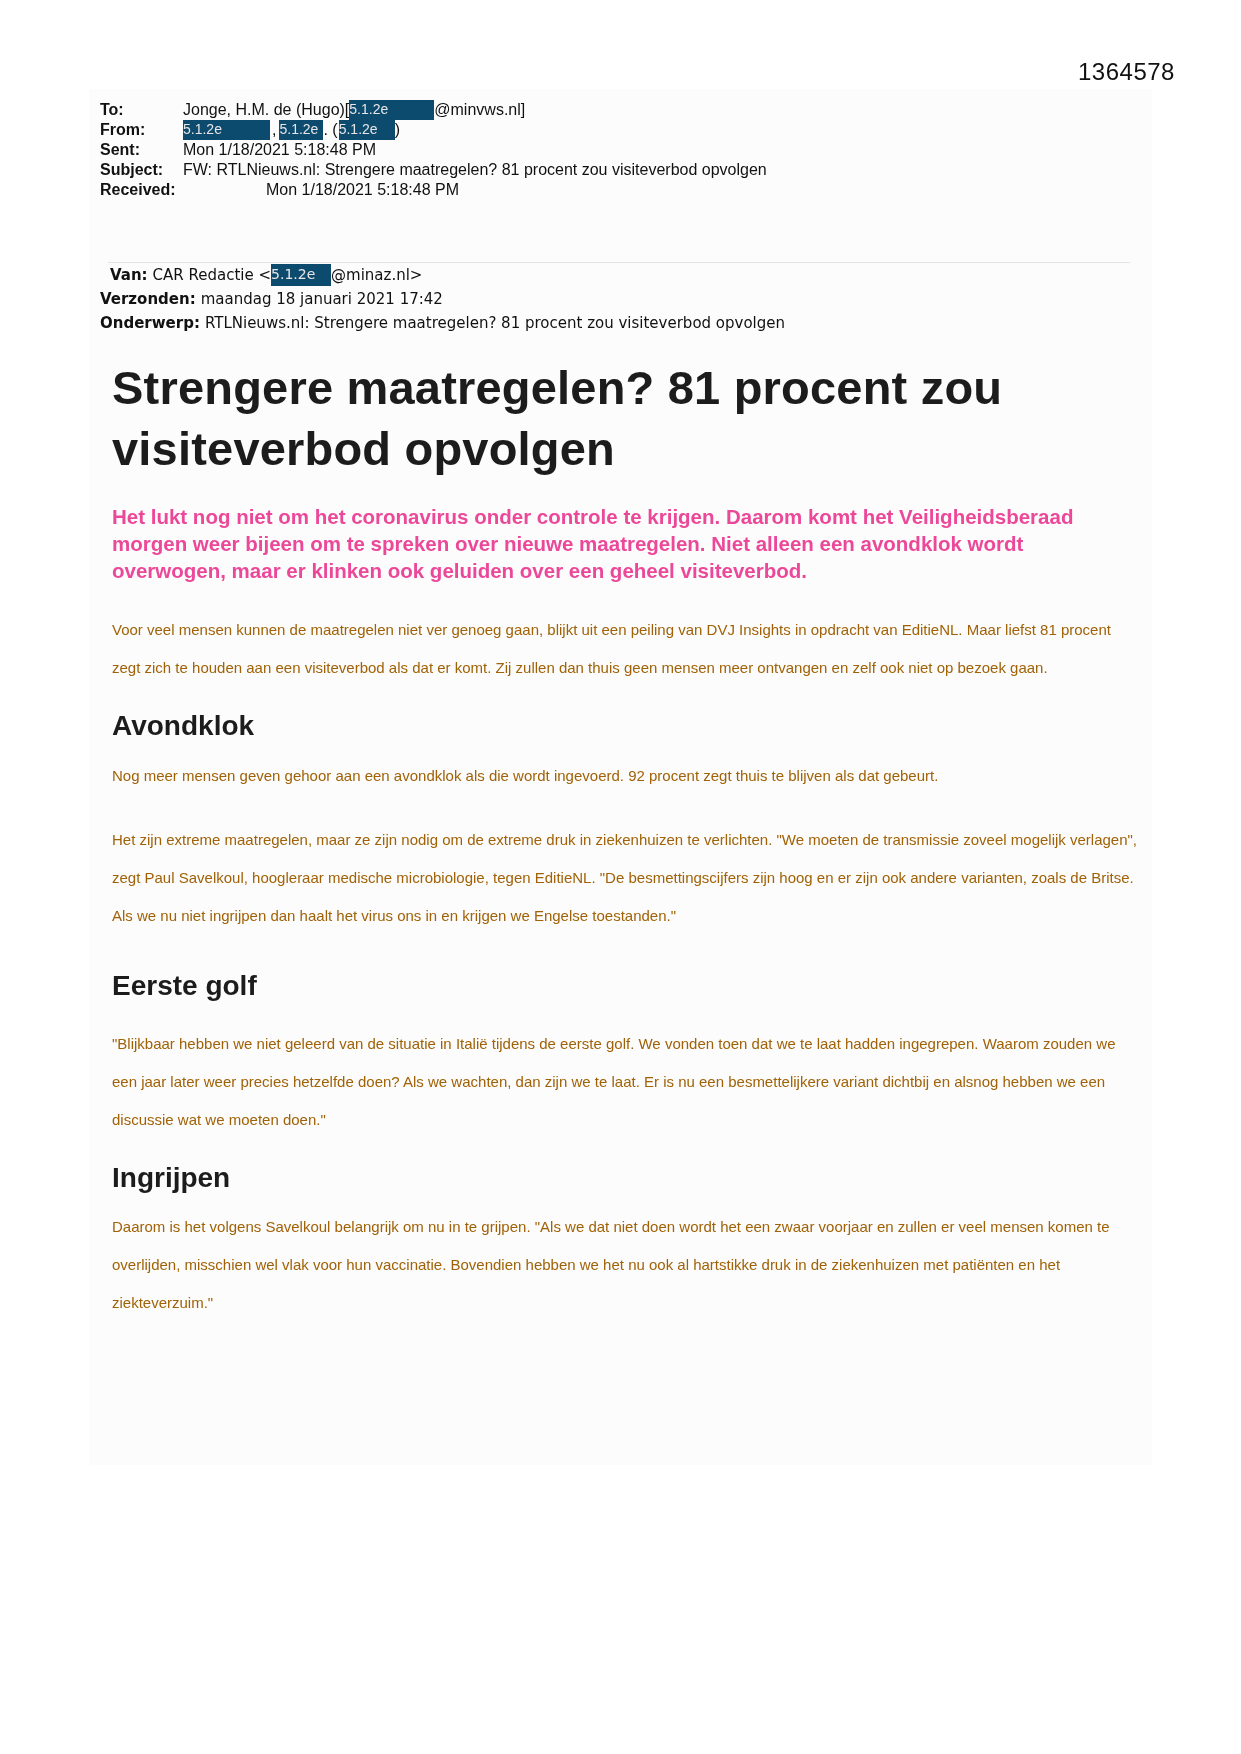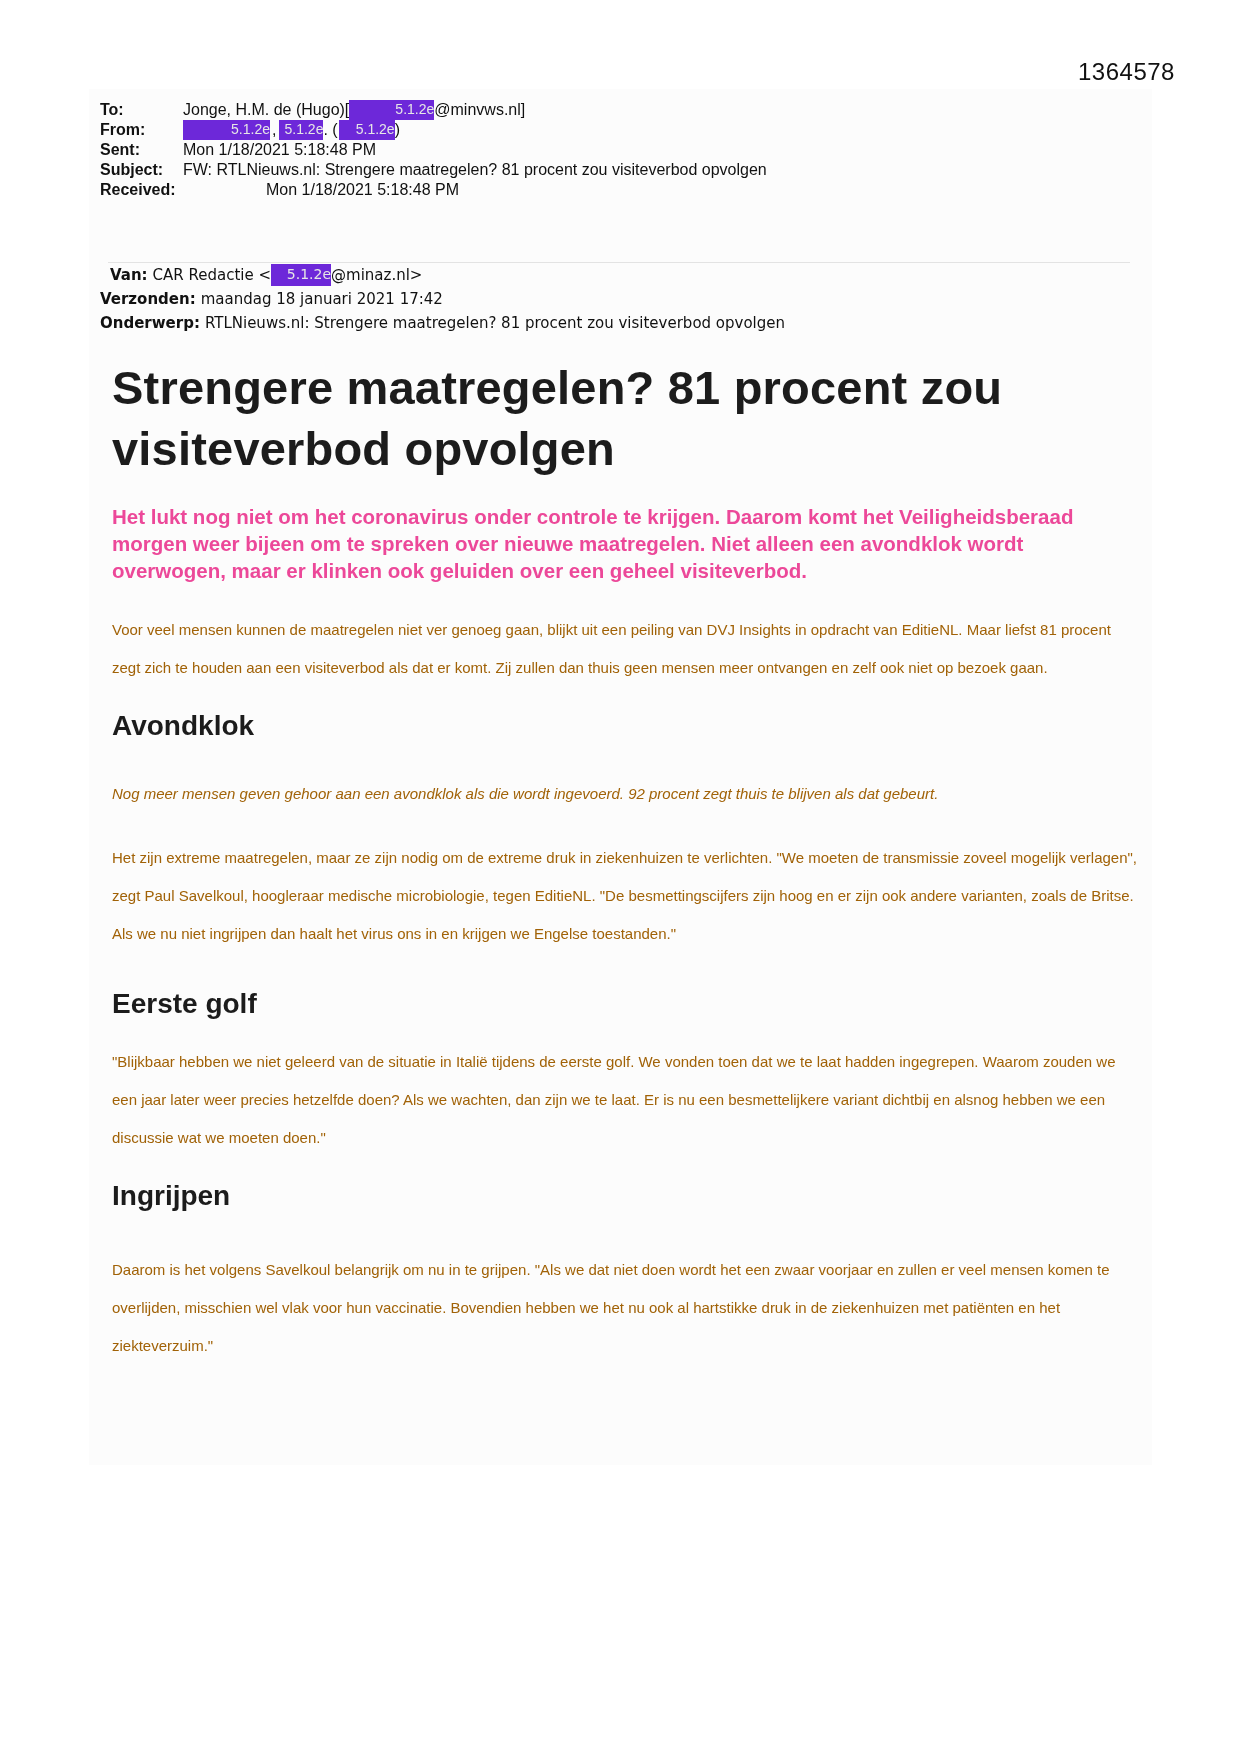--- a/index.html
+++ b/index.html
@@ -9,22 +9,22 @@
   }
   .doc-id { position: absolute; left: 1078px; top: 58px; font-size: 24px; color: #111; letter-spacing: 0.5px; }
   .page-bg { position: absolute; left: 89px; top: 89px; width: 1063px; height: 1376px; background: #fcfcfc; }
 
   .hdr { position: absolute; left: 100px; top: 100px; font-size: 16px; line-height: 20px; color: #111; }
   .hdr-row { display: flex; height: 20px; white-space: nowrap; }
   .hdr-label { width: 83px; font-weight: bold; }
   .hdr-val { display: flex; align-items: center; }
   .hdr-val.received { padding-left: 83px; }
   .redact {
-    display: inline-block; background: #6d28d9; color: #e6e6e6; font-size: 14px;
-    height: 20px; line-height: 18px; text-align: right; vertical-align: middle;
+    display: inline-block; background: #0c4a6e; color: #e6e6e6; font-size: 14px;
+    height: 20px; line-height: 18px; text-align: left; vertical-align: middle;
   }
 
   .fwd { position: absolute; left: 100px; top: 262px; width: 1030px; font-family: "DejaVu Sans", sans-serif; font-size: 15px; color: #111; }
   .fwd-sep { height: 1px; background: #e3e3e3; margin-left: 8px; }
   .fwd-row { height: 24px; line-height: 24px; white-space: nowrap; display: flex; align-items: center; }
   .fwd-row b { margin-right: 5px; }
   .fwd-row.indent { padding-left: 10px; }
 
   .article { position: absolute; left: 112px; top: 357px; width: 1030px; }
   .title { font-size: 47px; font-weight: bold; line-height: 61px; margin: 0; color: #1c1c1c; letter-spacing: 0.2px; }
@@ -89,21 +89,21 @@
     <span>RTLNieuws.nl: Strengere maatregelen? 81 procent zou visiteverbod opvolgen</span>
   </div>
 </div>
 
 <div class="article">
   <h1 class="title">Strengere maatregelen? 81 procent zou visiteverbod opvolgen</h1>
   <p class="lede">Het lukt nog niet om het coronavirus onder controle te krijgen. Daarom komt het Veiligheidsberaad morgen weer bijeen om te spreken over nieuwe maatregelen. Niet alleen een avondklok wordt overwogen, maar er klinken ook geluiden over een geheel visiteverbod.</p>
   <p class="para" style="margin-top:27px;">Voor veel mensen kunnen de maatregelen niet ver genoeg gaan, blijkt uit een peiling van DVJ Insights in opdracht van EditieNL. Maar liefst 81 procent zegt zich te houden aan een visiteverbod als dat er komt. Zij zullen dan thuis geen mensen meer ontvangen en zelf ook niet op bezoek gaan.</p>
 
   <h2 class="section-h" style="margin-top:22px;">Avondklok</h2>
-  <p class="para" style="margin-top:32px;font-style:italic;">Nog meer mensen geven gehoor aan een avondklok als die wordt ingevoerd. 92 procent zegt thuis te blijven als dat gebeurt.</p>
+  <p class="para" style="margin-top:14px;">Nog meer mensen geven gehoor aan een avondklok als die wordt ingevoerd. 92 procent zegt thuis te blijven als dat gebeurt.</p>
   <p class="para" style="margin-top:26px;">Het zijn extreme maatregelen, maar ze zijn nodig om de extreme druk in ziekenhuizen te verlichten. "We moeten de transmissie zoveel mogelijk verlagen", zegt Paul Savelkoul, hoogleraar medische microbiologie, tegen EditieNL. "De besmettingscijfers zijn hoog en er zijn ook andere varianten, zoals de Britse. Als we nu niet ingrijpen dan haalt het virus ons in en krijgen we Engelse toestanden."</p>
 
   <h2 class="section-h" style="margin-top:34px;">Eerste golf</h2>
   <p class="para" style="margin-top:22px;">"Blijkbaar hebben we niet geleerd van de situatie in Italië tijdens de eerste golf. We vonden toen dat we te laat hadden ingegrepen. Waarom zouden we een jaar later weer precies hetzelfde doen? Als we wachten, dan zijn we te laat. Er is nu een besmettelijkere variant dichtbij en alsnog hebben we een discussie wat we moeten doen."</p>
 
   <h2 class="section-h" style="margin-top:22px;">Ingrijpen</h2>
-  <p class="para" style="margin-top:38px;">Daarom is het volgens Savelkoul belangrijk om nu in te grijpen. "Als we dat niet doen wordt het een zwaar voorjaar en zullen er veel mensen komen te overlijden, misschien wel vlak voor hun vaccinatie. Bovendien hebben we het nu ook al hartstikke druk in de ziekenhuizen met patiënten en het ziekteverzuim."</p>
+  <p class="para" style="margin-top:13px;">Daarom is het volgens Savelkoul belangrijk om nu in te grijpen. "Als we dat niet doen wordt het een zwaar voorjaar en zullen er veel mensen komen te overlijden, misschien wel vlak voor hun vaccinatie. Bovendien hebben we het nu ook al hartstikke druk in de ziekenhuizen met patiënten en het ziekteverzuim."</p>
 </div>
 
 </body></html>

